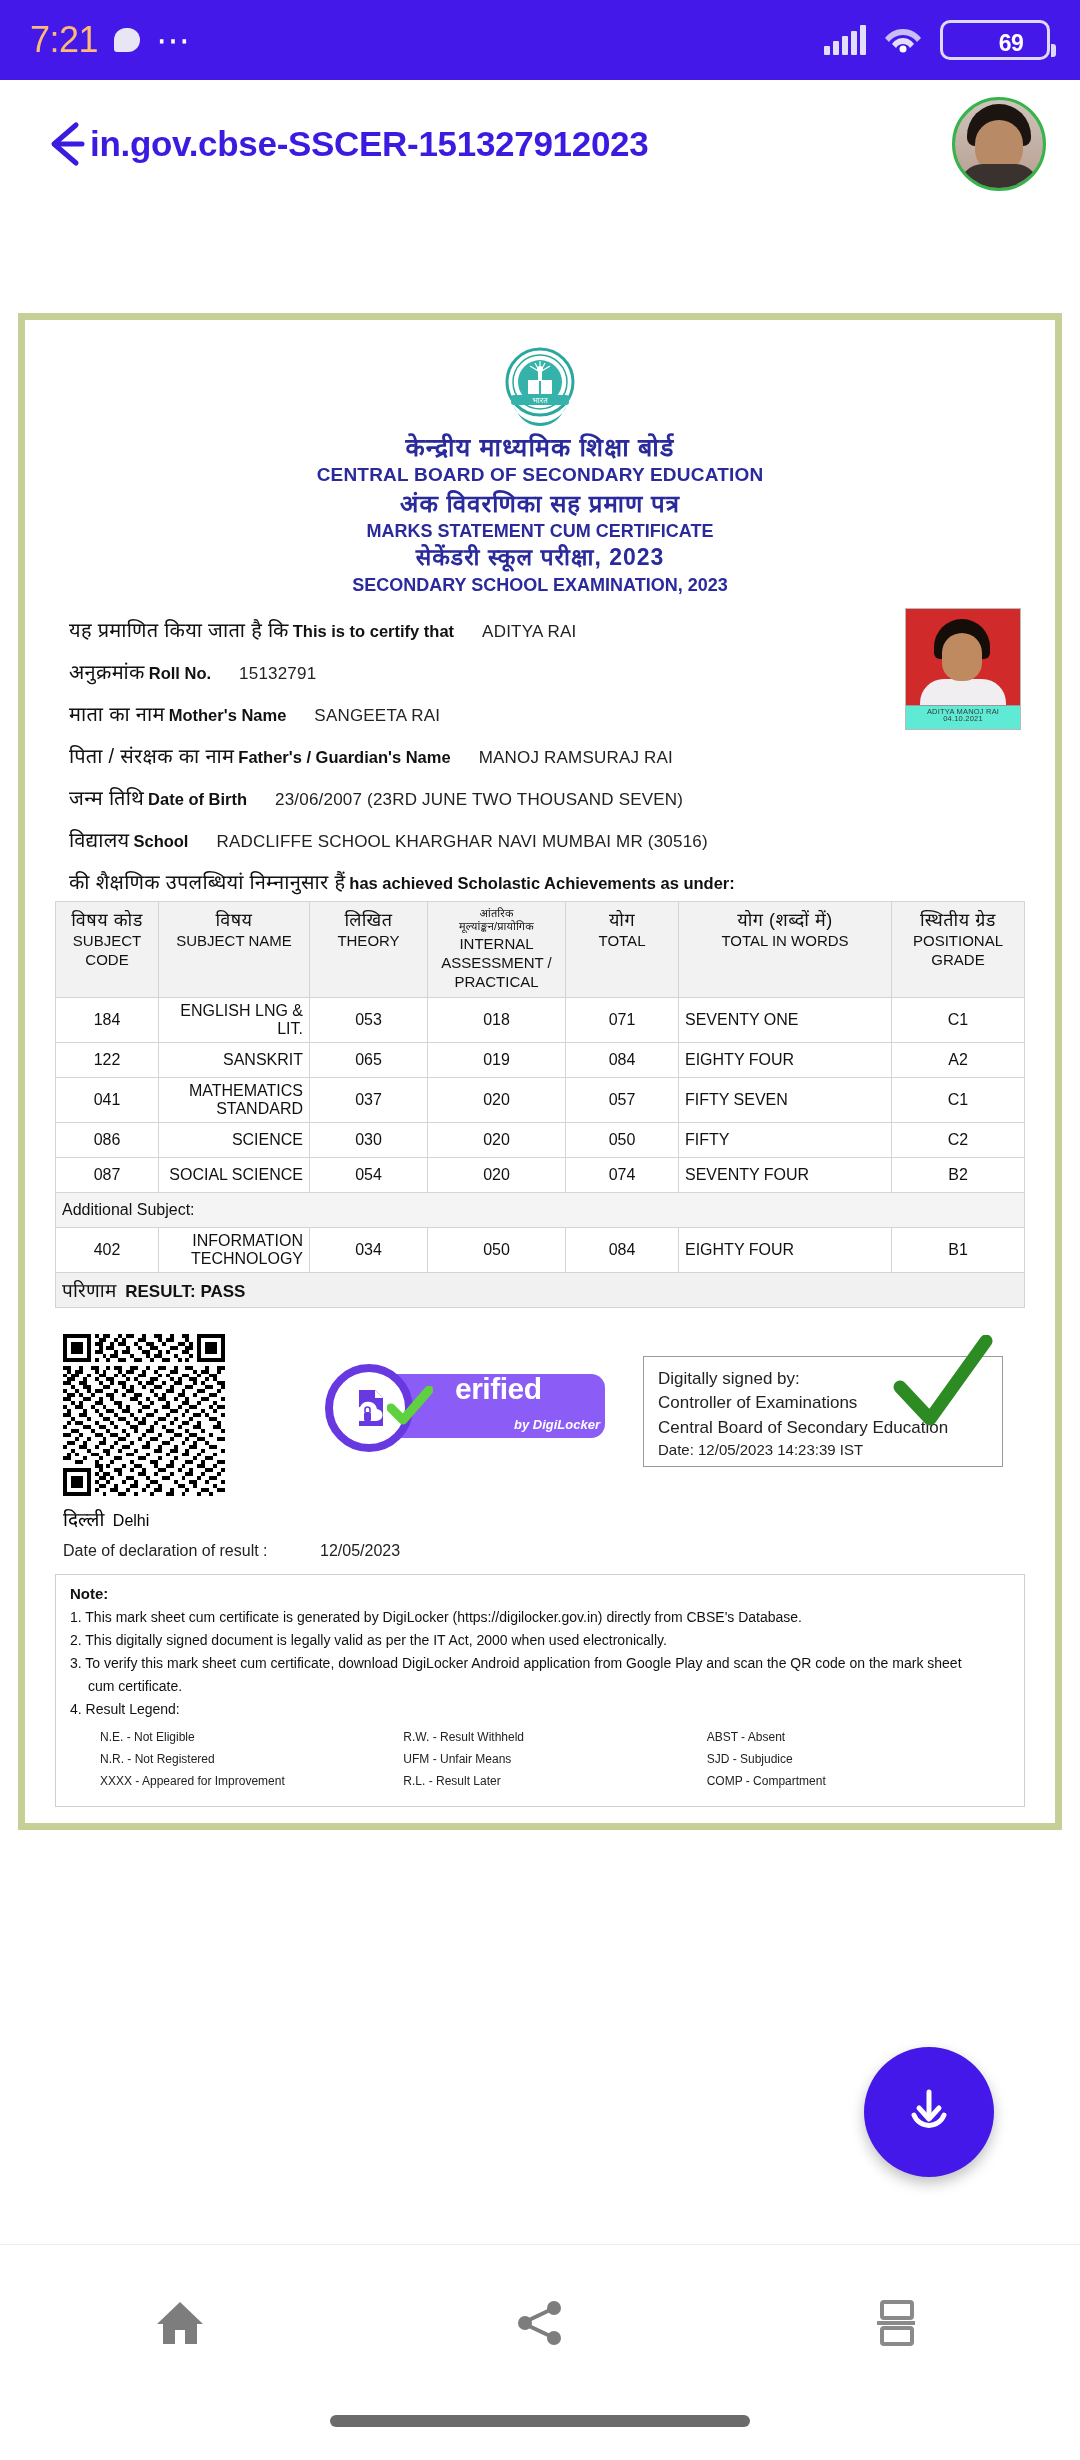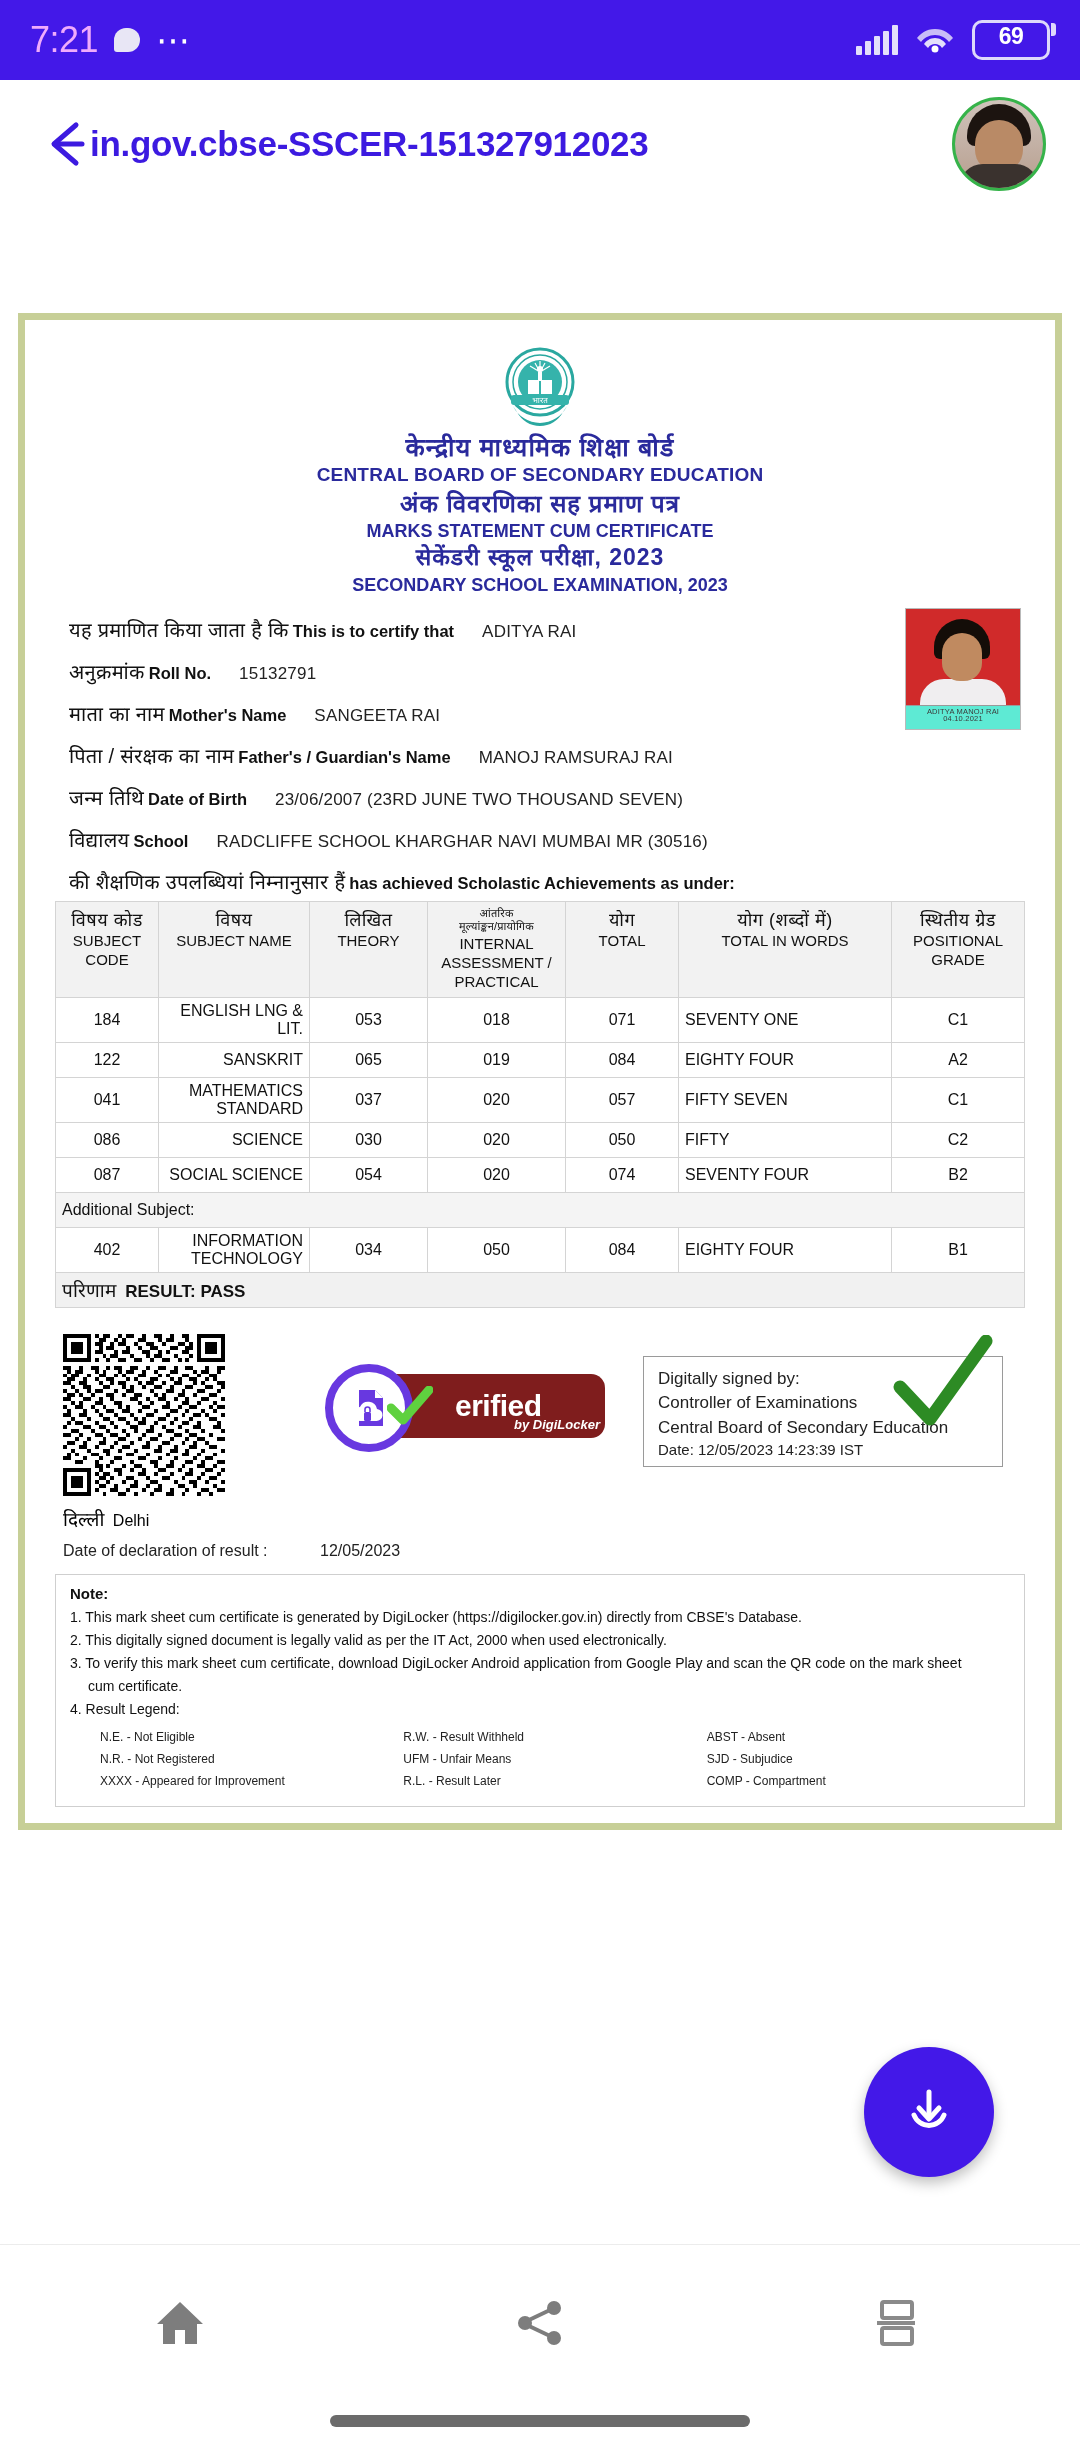--- a/index.html
+++ b/index.html
@@ -11,34 +11,34 @@
     position:relative;
   }
 
   
   .statusbar{
     height:80px;background:#4318e8;
     display:flex;align-items:center;justify-content:space-between;
     padding:0 30px;box-sizing:border-box;
   }
   .sb-left{display:flex;align-items:center;gap:16px;}
-  .sb-time{color:#f0abfc;font-size:36px;font-weight:400;letter-spacing:-0.5px;}
+  .sb-time{color:#fdba74;font-size:36px;font-weight:400;letter-spacing:-0.5px;}
   .sb-bubble{width:26px;height:24px;background:#e8e6f5;border-radius:12px 12px 12px 3px;display:block;}
   .sb-dots{color:#fff;font-size:34px;line-height:10px;letter-spacing:2px;}
   .sb-right{display:flex;align-items:center;gap:18px;}
   .sig{display:flex;align-items:flex-end;gap:3px;height:30px;}
   .sig i{display:block;width:6px;background:#e3dffb;border-radius:1px;}
   .sig i:nth-child(1){height:9px;}
   .sig i:nth-child(2){height:14px;}
   .sig i:nth-child(3){height:19px;}
   .sig i:nth-child(4){height:24px;}
   .sig i:nth-child(5){height:30px;}
   .battery{
     width:72px;height:34px;border:3px solid #ded8fb;border-radius:10px;
-    display:flex;align-items:flex-start;justify-content:center;position:relative;
+    display:flex;align-items:flex-end;justify-content:center;position:relative;padding-left:32px;
   }
   .battery span{color:#fff;font-size:23px;font-weight:700;letter-spacing:-0.5px;}
   .battery:after{content:"";position:absolute;right:-9px;width:5px;height:13px;background:#ded8fb;border-radius:0 3px 3px 0;}
 
   
   .appbar{
     height:128px;background:#fff;
     display:flex;align-items:center;padding:0 34px;box-sizing:border-box;
   }
   .back-arrow{width:66px;height:66px;position:relative;flex:0 0 auto;}
@@ -124,22 +124,22 @@
   .res-hi{font-size:19px;font-weight:500;letter-spacing:0.3px;}
   .res-en{font-size:17px;font-weight:700;margin-left:4px;}
 
   
   .midband{display:flex;align-items:flex-start;margin-top:26px;padding-left:8px;}
   .qr{width:162px;height:162px;flex:0 0 auto;}
   .verified{
     margin-left:100px;margin-top:30px;width:280px;height:84px;position:relative;flex:0 0 auto;
   }
   .vbadge{
-    position:absolute;left:56px;top:10px;width:224px;height:64px;background:#7f1d1d;border-radius:14px;
-    display:flex;align-items:center;padding-left:74px;box-sizing:border-box;
+    position:absolute;left:56px;top:10px;width:224px;height:64px;background:#8b5cf6;border-radius:14px;
+    display:flex;padding-left:74px;box-sizing:border-box;
   }
   .vtext{color:#fff;font-size:30px;font-weight:700;line-height:1;letter-spacing:-0.5px;}
   .vsub{position:absolute;right:5px;bottom:6px;color:#fff;font-size:13px;font-style:italic;font-weight:700;margin-left:39px;}
   .vcircle{
     position:absolute;left:0;top:0;width:88px;height:88px;border-radius:50%;
     background:#fff;border:8px solid #6838e0;box-sizing:border-box;
     display:flex;align-items:center;justify-content:center;
   }
   .vcheck{position:absolute;left:62px;top:22px;}
   .signbox{

